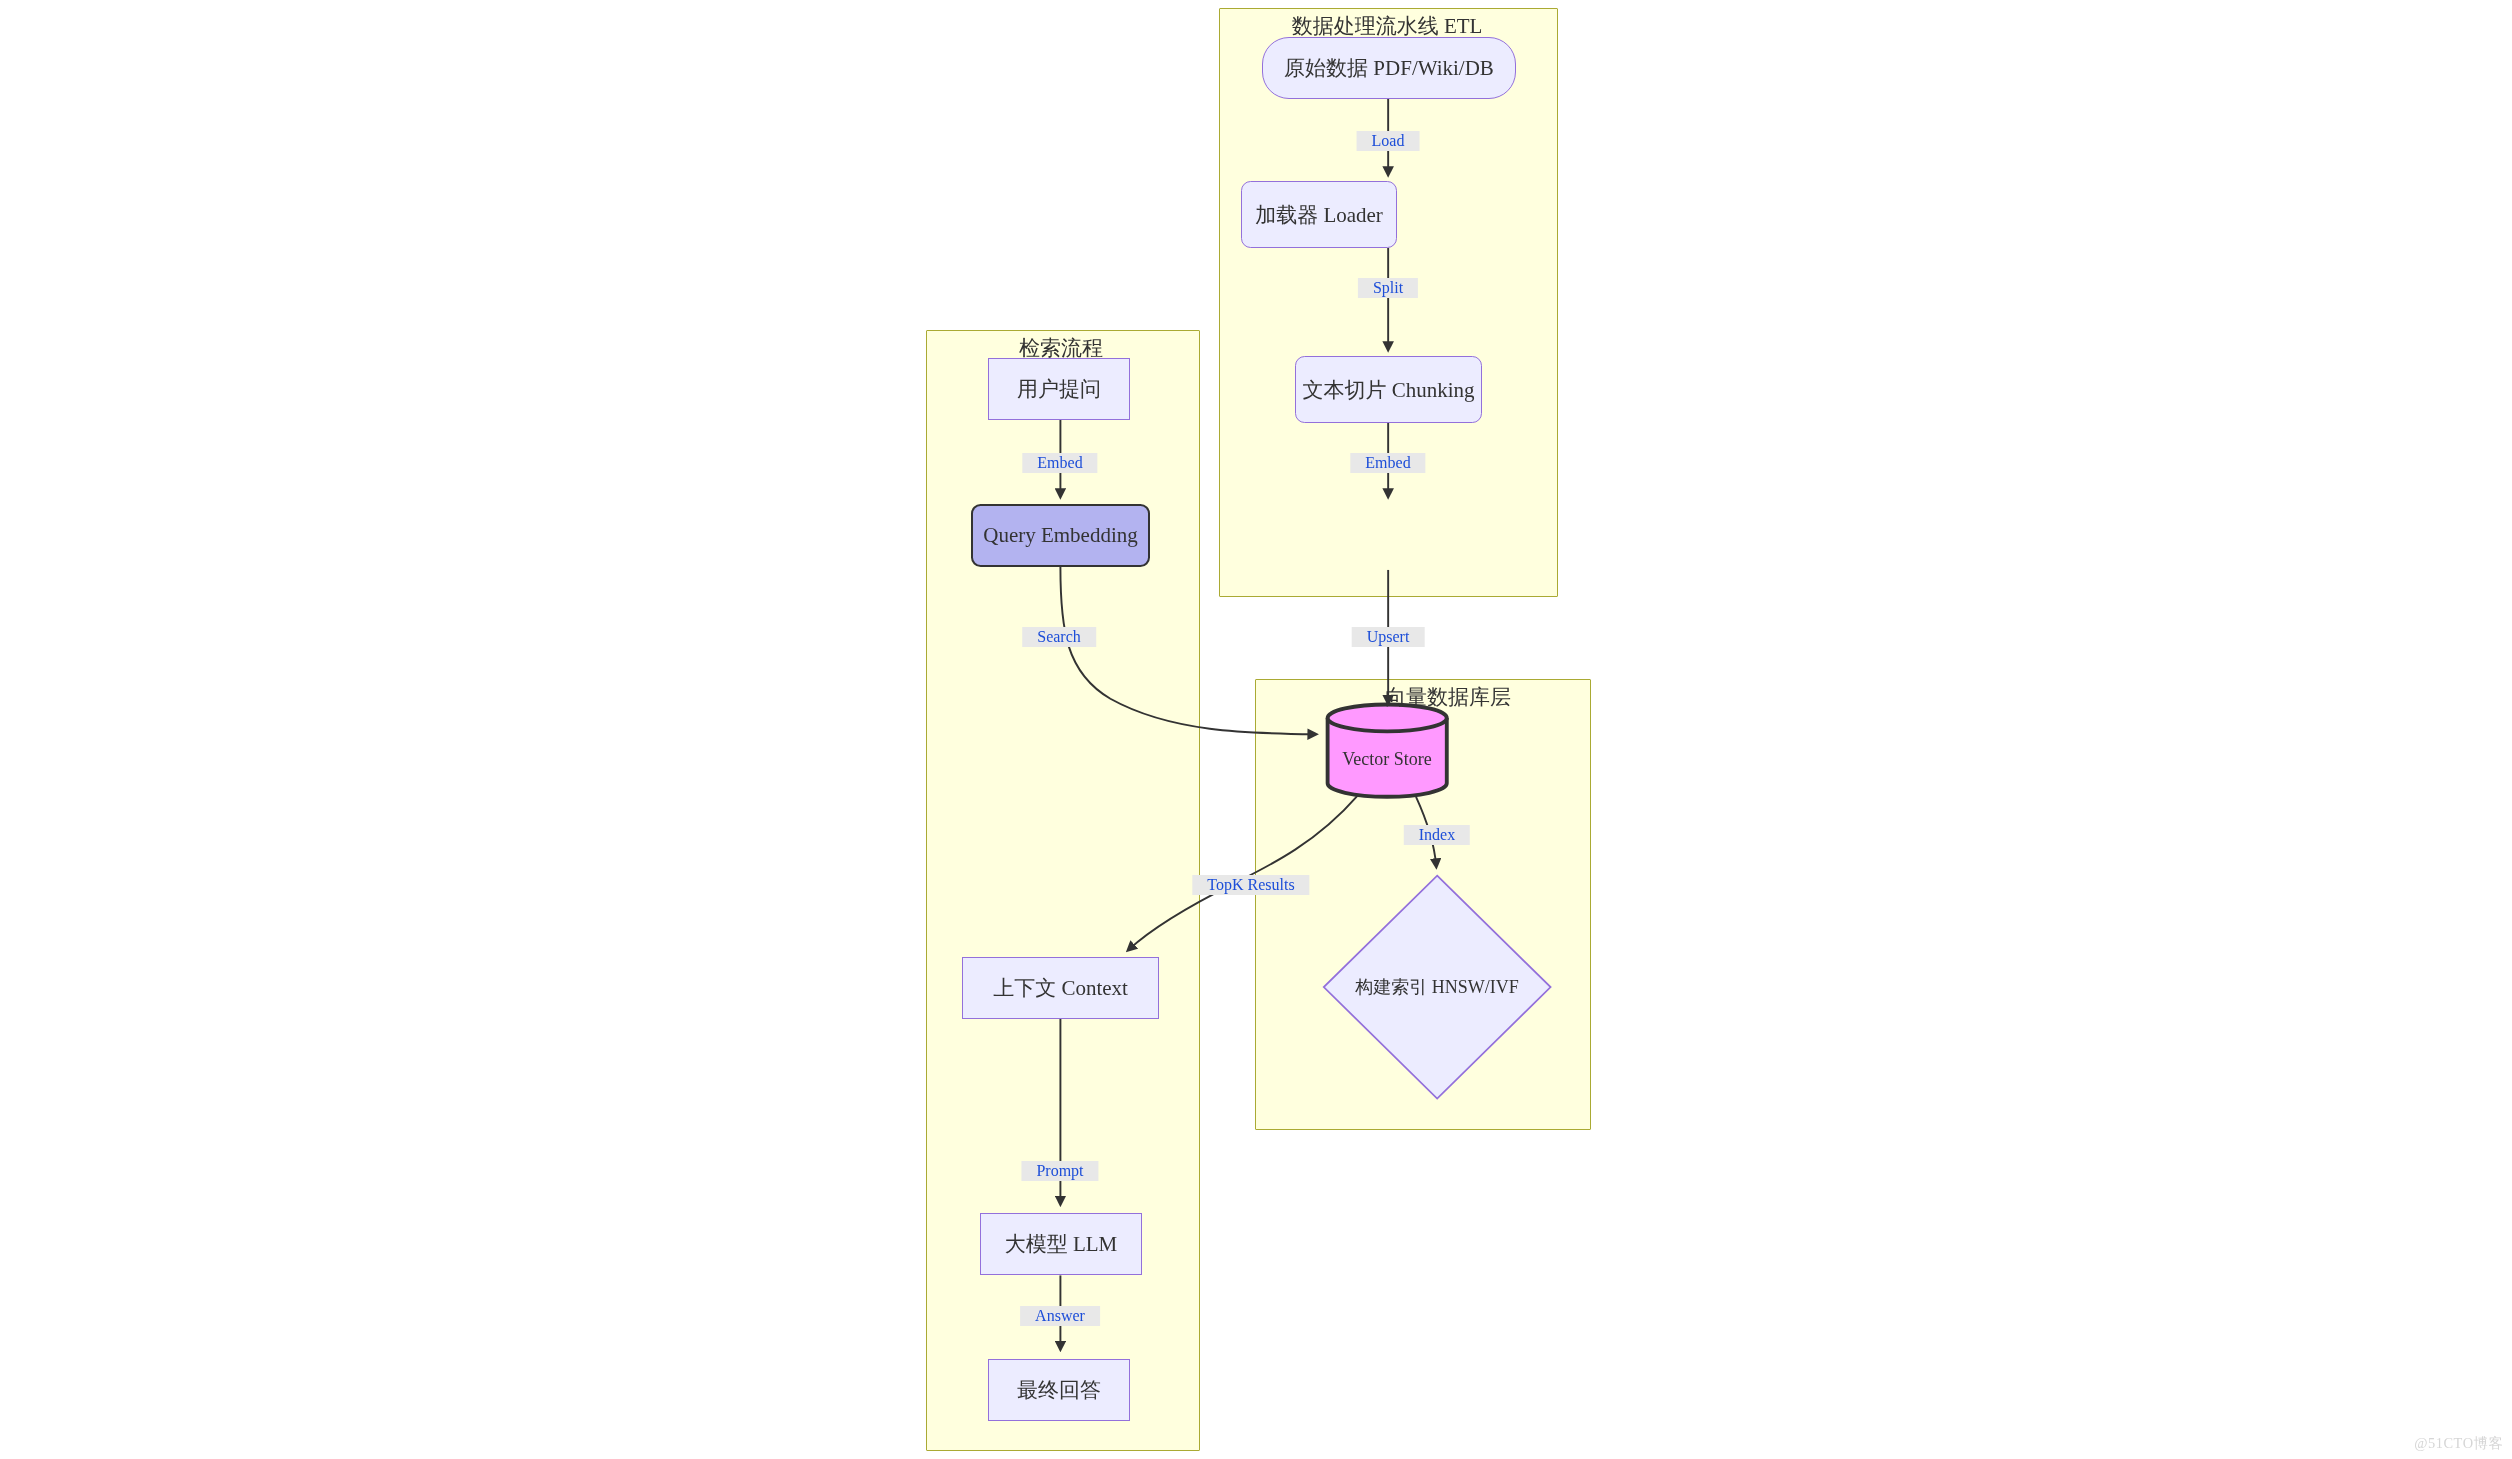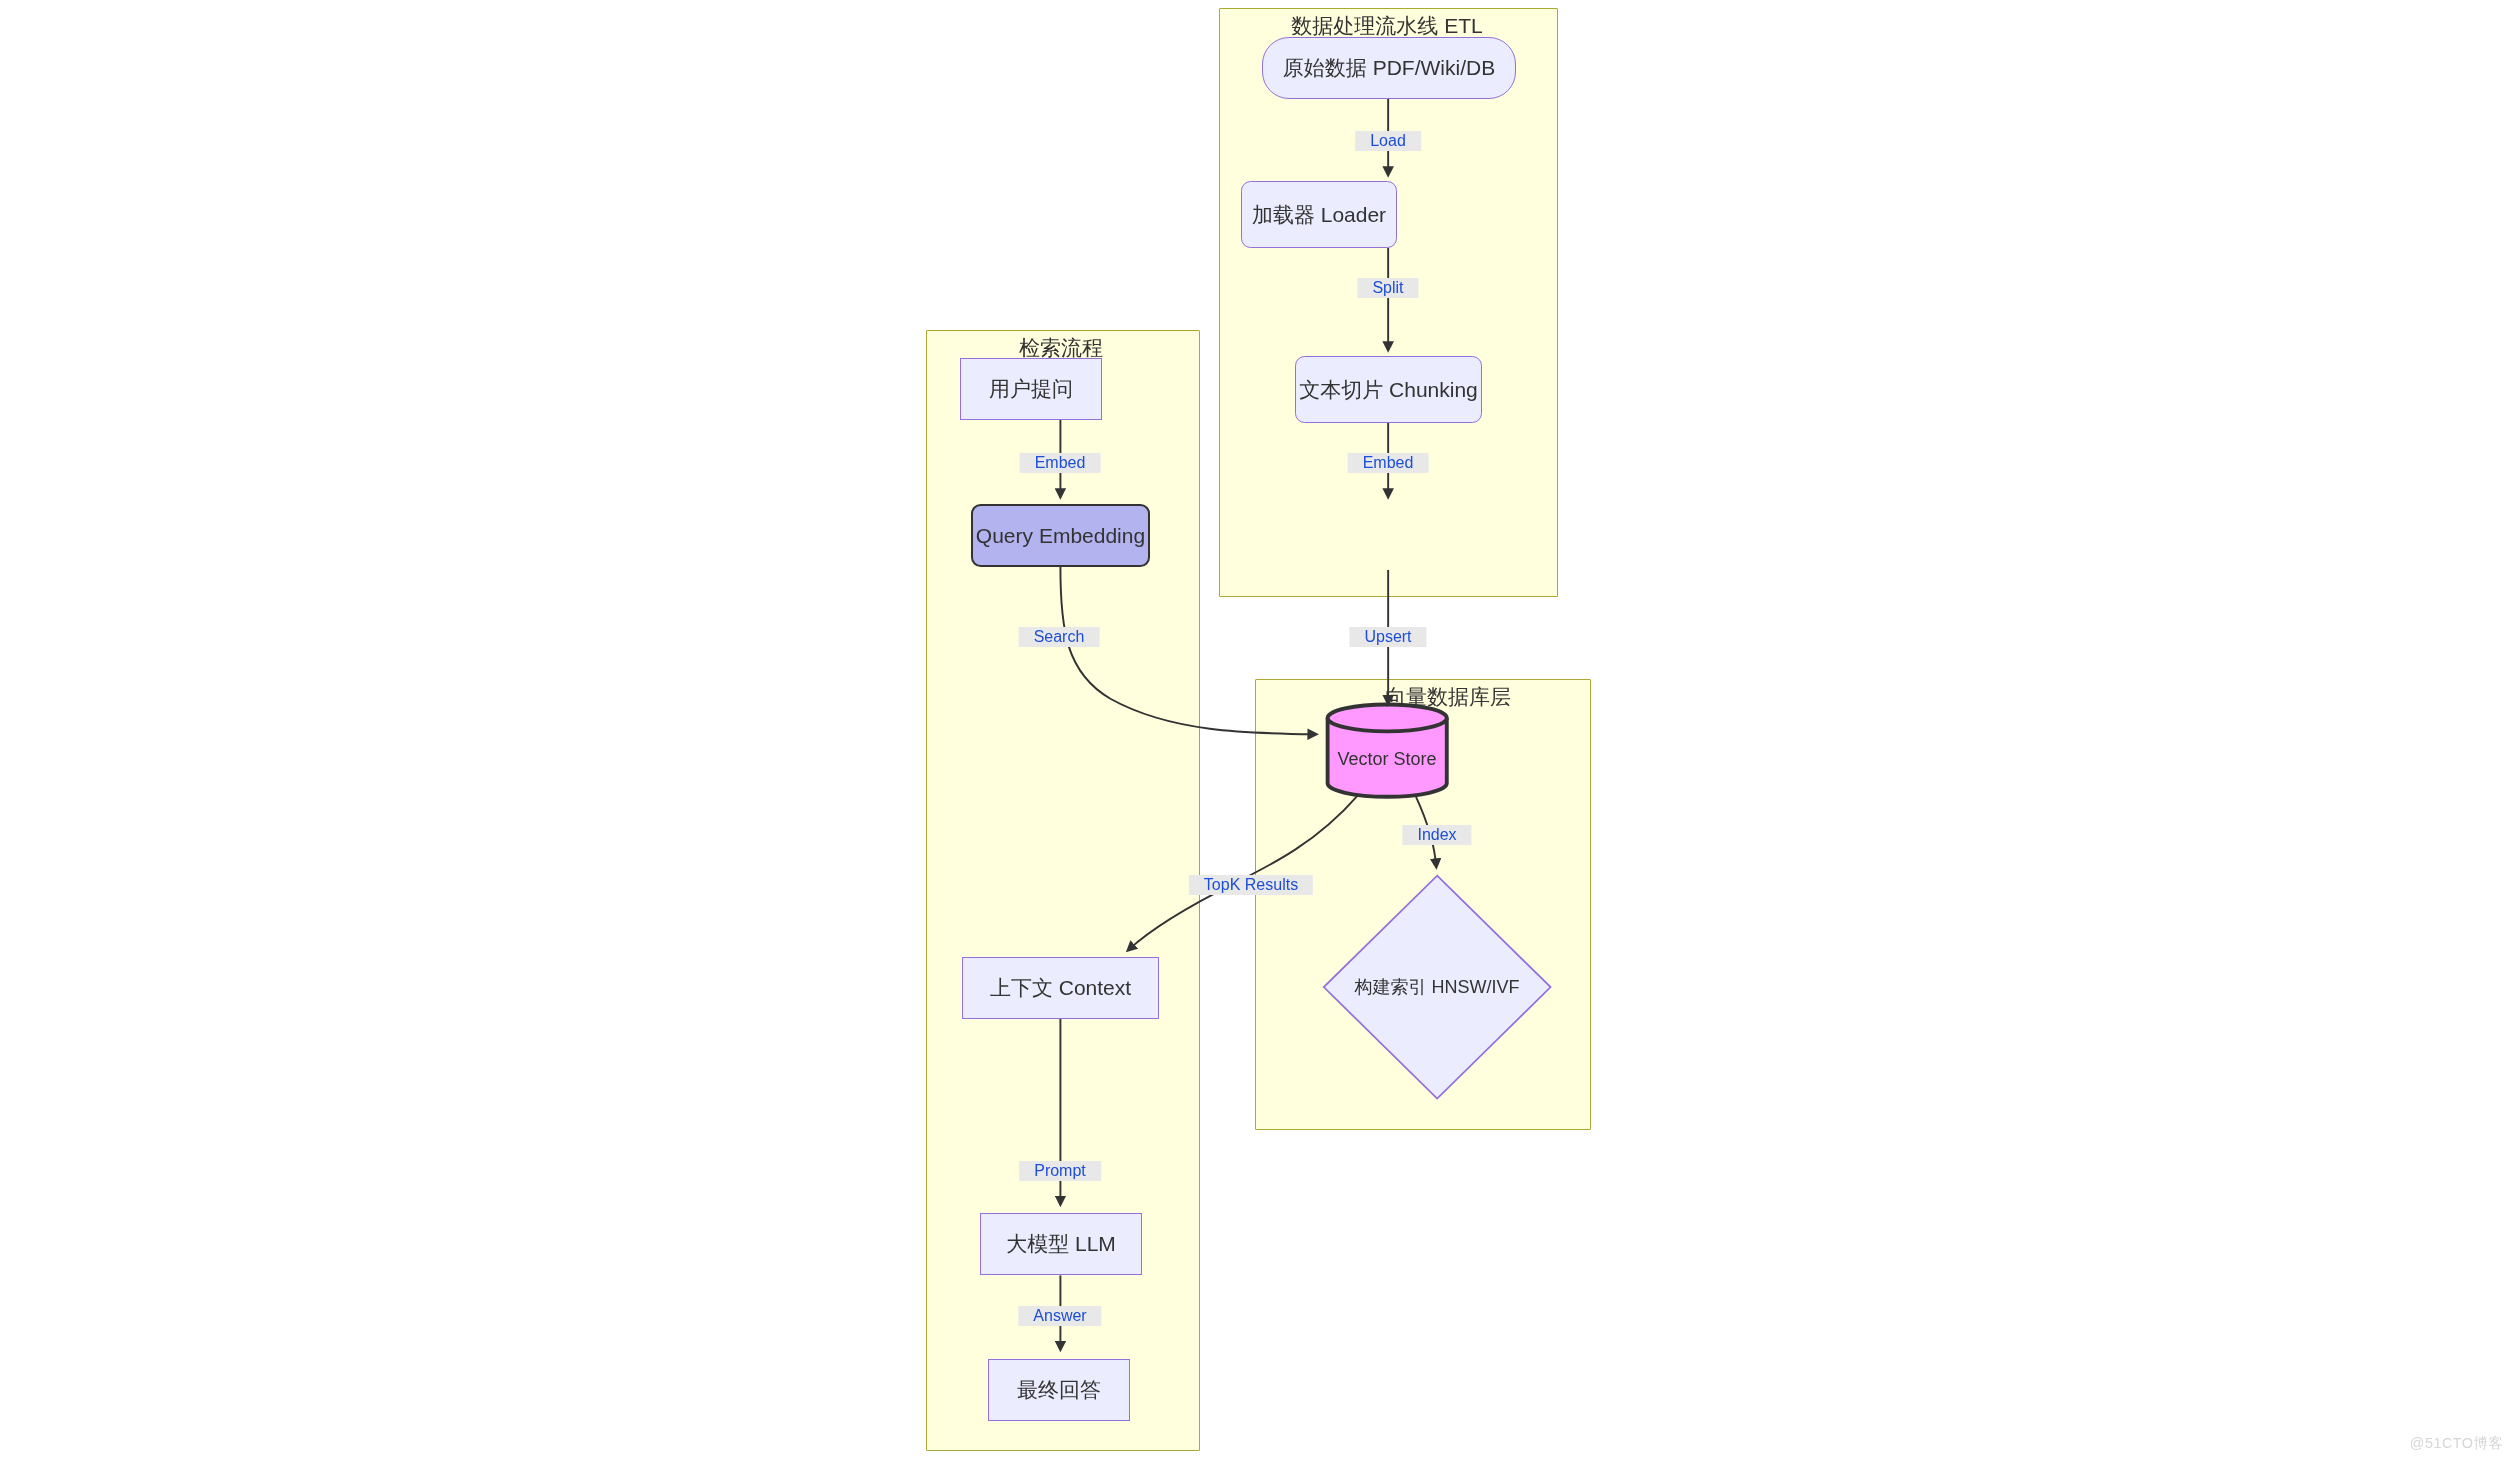--- a/index.html
+++ b/index.html
@@ -1,18 +1,18 @@
 <!DOCTYPE html>
 <html><head>
 <meta charset="utf-8">
 <style>
   html,body{margin:0;padding:0;background:#ffffff;}
   .canvas{
     position:relative;width:2512px;height:1459px;background:#ffffff;overflow:hidden;
-    font-family:Liberation Sans, sans-serif;color:#333333;
+    font-family:Liberation Serif, serif;color:#333333;
   }
   .edges-svg{position:absolute;left:0;top:0;z-index:2;}
   
   .subgraph{
     position:absolute;background:#ffffde;border:1.4px solid #aaaa33;border-radius:1px;z-index:1;
   }
   .subgraph-title{
     position:absolute;transform:translate(-50%,0);white-space:nowrap;
     font-size:21px;color:#333333;z-index:3;
   }
@@ -82,21 +82,21 @@
   <div class="node" style="left:1262px;top:37px;width:254px;height:62px;border-radius:27px;">
     <span>原始数据 PDF/Wiki/DB</span>
   </div>
   <div class="node rounded" style="left:1241px;top:181px;width:156px;height:67px;">
     <span>加载器 Loader</span>
   </div>
   <div class="node rounded" style="left:1295px;top:356px;width:187px;height:67px;">
     <span>文本切片 Chunking</span>
   </div>
 
-  <div class="node" style="left:960px;top:358px;width:142px;height:62px;">
+  <div class="node" style="left:988px;top:358px;width:142px;height:62px;">
     <span>用户提问</span>
   </div>
   <div class="node highlight" style="left:971px;top:504px;width:179px;height:63px;">
     <span>Query Embedding</span>
   </div>
   <div class="node" style="left:962px;top:957px;width:197px;height:62px;">
     <span>上下文 Context</span>
   </div>
   <div class="node" style="left:980px;top:1213px;width:162px;height:62px;">
     <span>大模型 LLM</span>

